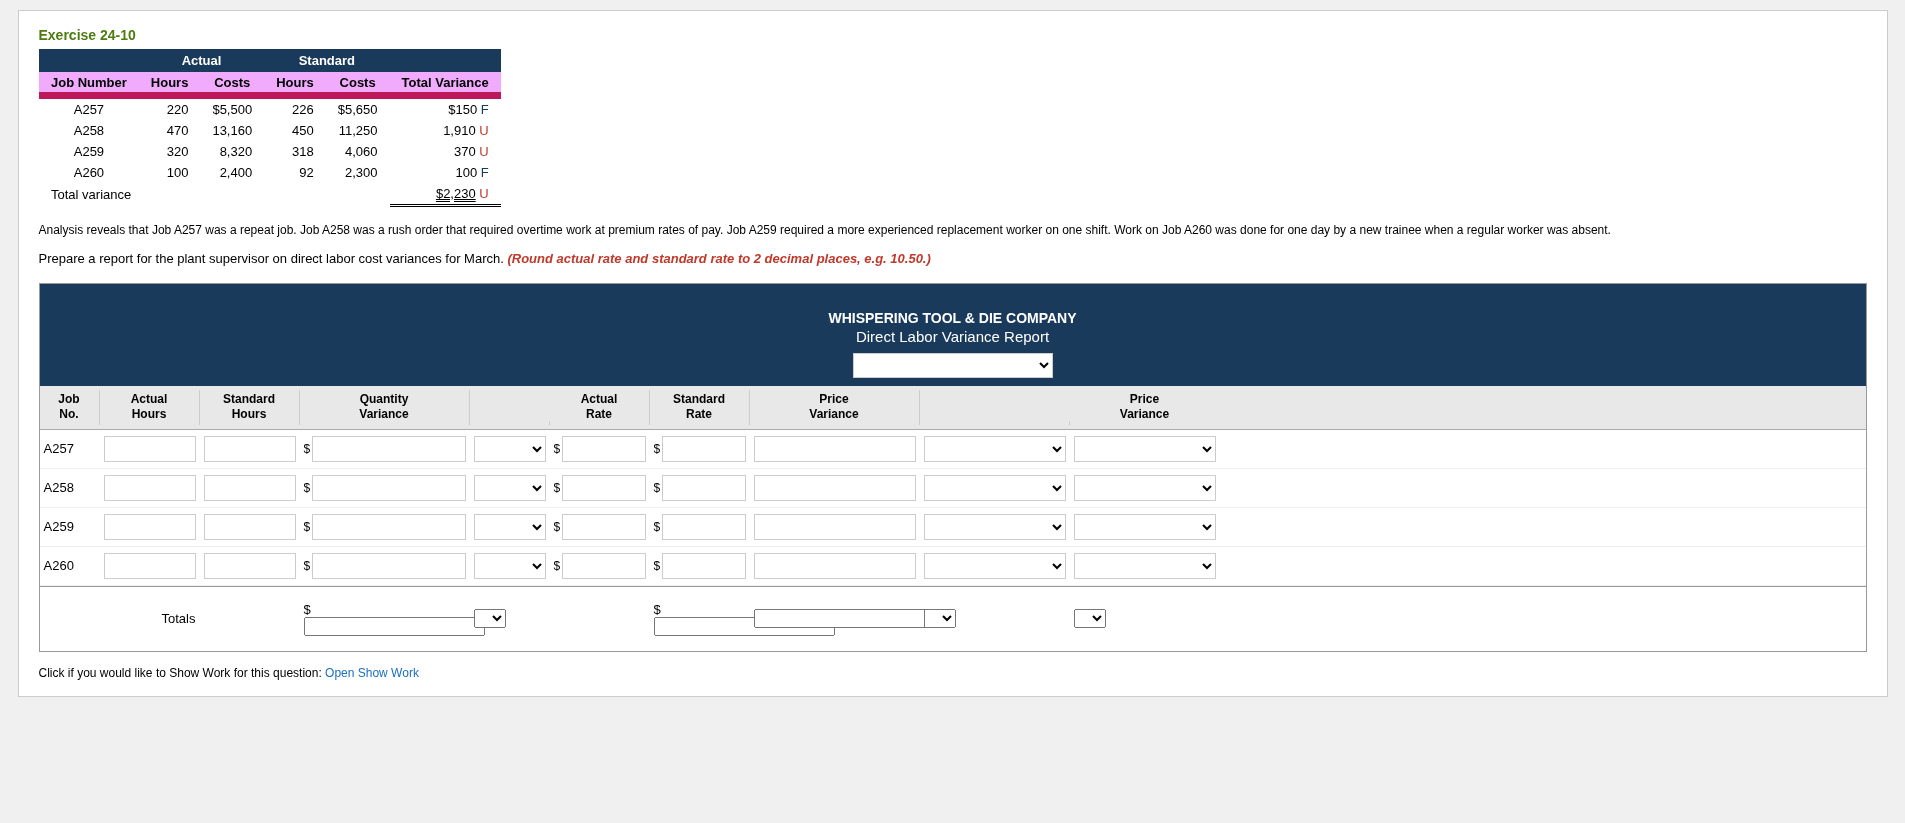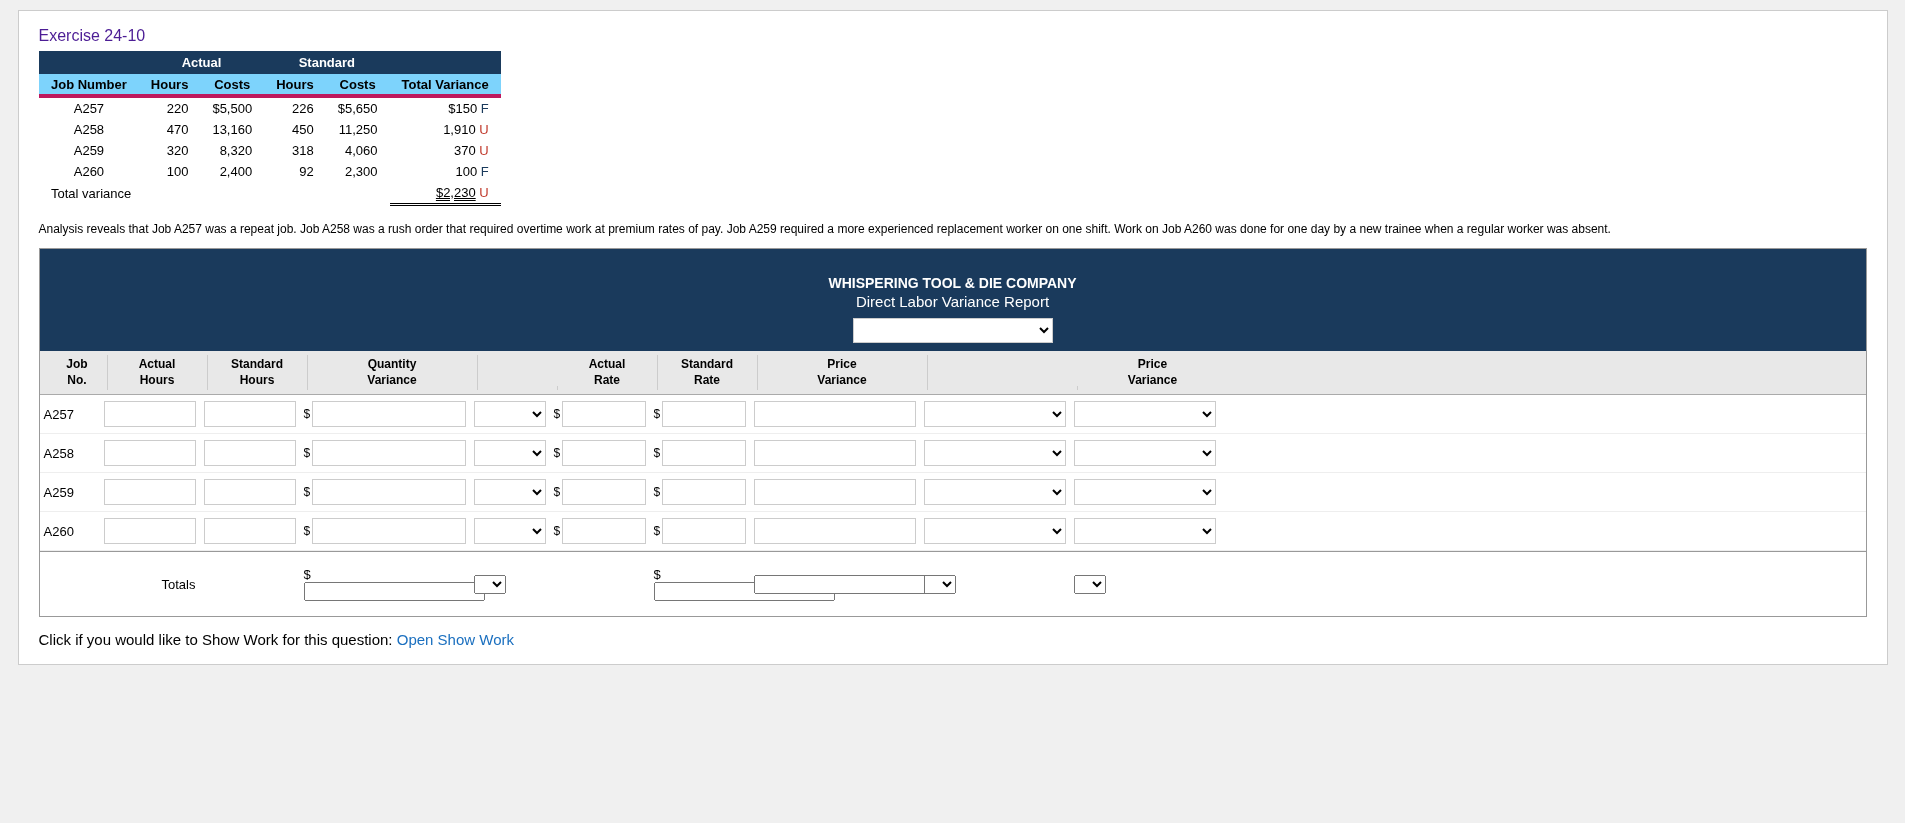--- a/index.html
+++ b/index.html
@@ -11,23 +11,23 @@
       color: #000;
     }
     .page-container {
       background: #fff;
       padding: 16px 20px;
       max-width: 1870px;
       margin: 0 auto;
       border: 1px solid #ccc;
     }
     .exercise-title {
-      color: #4c1d95;
-      font-weight: normal;
-      font-size: 16px;
+      color: #4d7c0f;
+      font-weight: bold;
+      font-size: 14px;
       margin-bottom: 6px;
     }
     .intro-text {
       font-size: 13px;
       margin-bottom: 12px;
     }
 
     
     .summary-table {
       border-collapse: collapse;
@@ -38,23 +38,23 @@
       padding: 3px 12px;
       text-align: center;
     }
     .summary-table thead tr.group-header th {
       background: #1a3a5c;
       color: white;
       font-weight: bold;
       border: 1px solid #1a3a5c;
     }
     .summary-table thead tr.col-header th {
-      background: #7dd3fc;
+      background: #f0abfc;
       font-weight: bold;
-      border-bottom: 4px solid #be185d;
+      border-bottom: 7px solid #be185d;
       text-align: center;
       padding-bottom: 2px;
     }
     .summary-table tbody td {
       border: none;
       text-align: right;
     }
     .summary-table tbody td.job-num {
       text-align: left;
     }
@@ -122,21 +122,21 @@
       color: #000;
       border: 1px solid #ccc;
     }
 
     
     .report-col-headers {
       display: grid;
       grid-template-columns: 60px 100px 100px 170px 80px 100px 100px 170px 150px 150px;
       background: #e8e8e8;
       border-bottom: 1px solid #aaa;
-      padding: 4px 8px;
+      padding: 4px 0;
       align-items: end;
     }
     .report-col-headers .col-head {
       text-align: center;
       font-weight: bold;
       font-size: 12px;
       padding: 2px 4px;
       line-height: 1.3;
       border-right: 1px solid #ccc;
     }
@@ -201,21 +201,21 @@
       font-size: 13px;
       padding-right: 8px;
       grid-column: 2 / 3;
     }
     .totals-row .cell {
       padding: 0 4px;
     }
 
     
     .show-work {
-      font-size: 15px;
+      font-size: 12px;
       margin-top: 6px;
     }
     .show-work a {
       color: #1a6fbf;
       text-decoration: none;
     }
   </style>
 </head>
 <body>
 
@@ -286,20 +286,23 @@
     <td class="total-variance-cell" style="text-align:right;">
       <span style="text-decoration:underline double;margin-left:29px;">$2,230</span> 
       <span style="color:#c0392b;">U</span>
     </td>
   </tr>
       </tbody>
   </table>
 
   <div class="analysis-text">Analysis reveals that Job A257 was a repeat job. Job A258 was a rush order that required overtime work at premium rates of pay. Job A259 required a more experienced replacement worker on one shift. Work on Job A260 was done for one day by a new trainee when a regular worker was absent.</div>
 
+  <div class="prepare-text">
+    <span>Prepare a report for the plant supervisor on direct labor cost variances for March.</span> <span class="instruction-italic">(Round actual rate and standard rate to 2 decimal places, e.g. 10.50.)</span>
+  </div>
 
   <div class="report-container">
 
     <div class="report-header">
       <span class="company-name">WHISPERING TOOL &amp; DIE COMPANY</span>
       <span class="report-subtitle">Direct Labor Variance Report</span>
       <span class="month-dropdown">
         <select>
           <option value=""></option>
           <option value="march">March</option>

